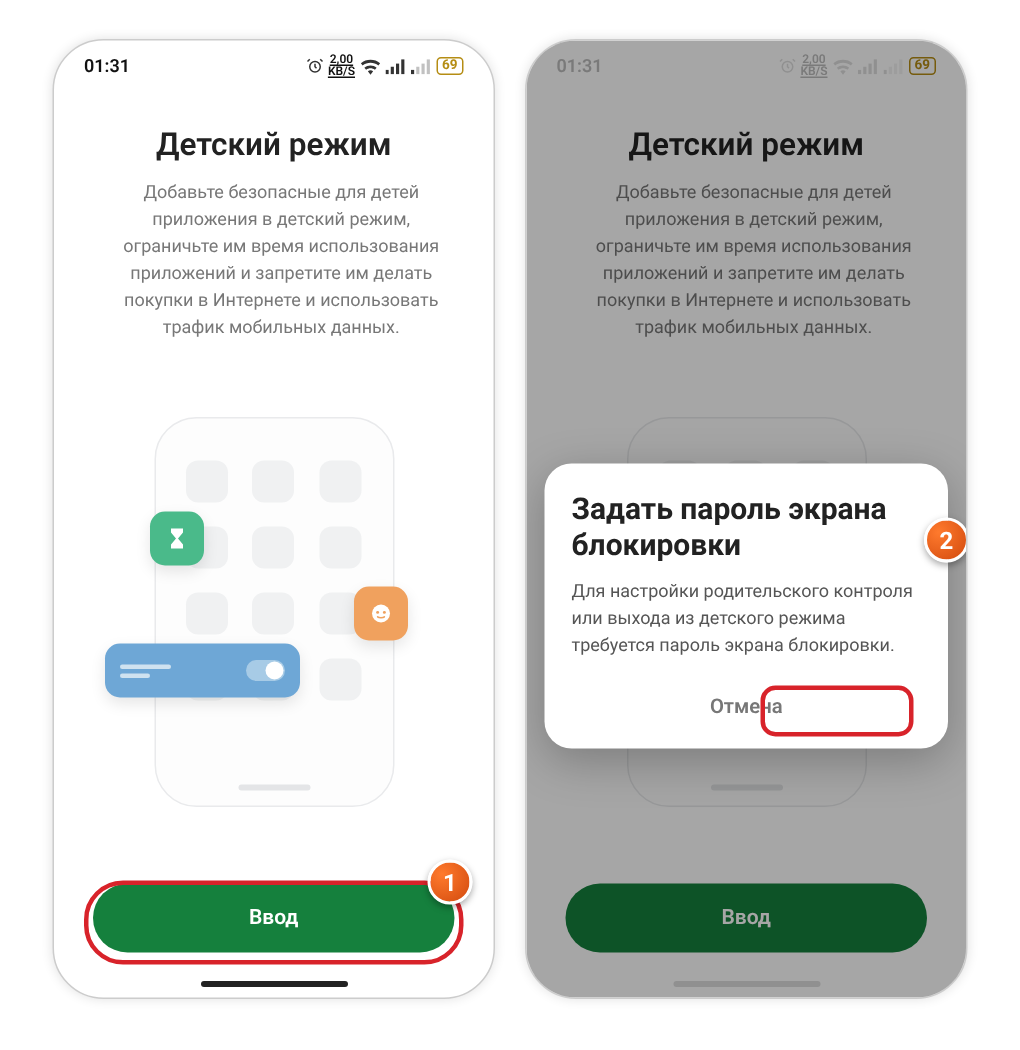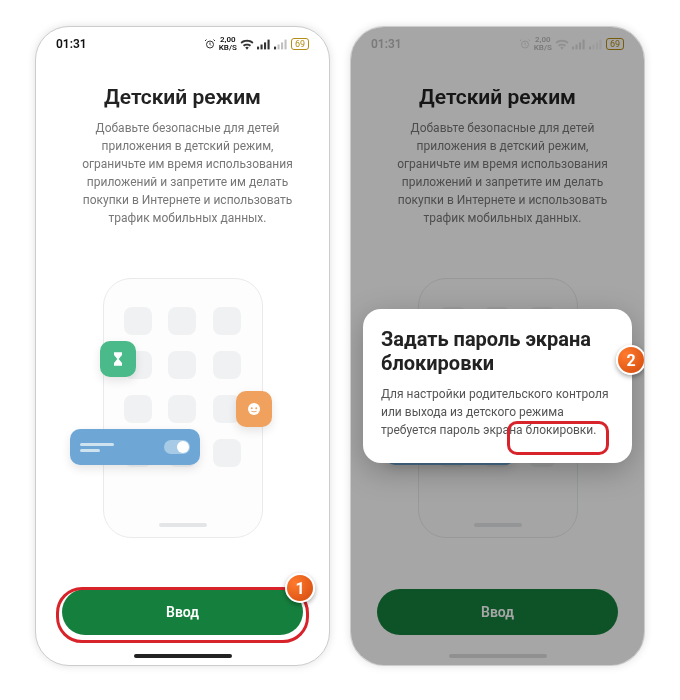--- a/index.html
+++ b/index.html
@@ -25,22 +25,22 @@
     .layer-base { position: relative; z-index: 1; height: 100%; display: flex; flex-direction: column; }
 
     
     .status-bar {
       position: relative; height: 34px;
       display: flex; align-items: center; justify-content: space-between;
       padding: 0 20px; font-size: 12px; font-weight: 600; color: #111;
     }
     .status-right { display: flex; align-items: center; gap: 3px; }
     .status-right svg { display: block; }
-    .battery { display:inline-flex;align-items:center;border:1px solid #b58d14;border-radius:3px;padding:0 3px;font-size:9px;color:#b58d14;font-weight:400;}
-    .speed { font-size:8px; line-height:8px; text-align:center; }
+    .battery { display:inline-flex;align-items:center;border:1px solid #b58d14;border-radius:3px;padding:0 3px;font-size:9px;color:#b58d14;font-weight:700;}
+    .speed { font-size:8px; line-height:8px; text-align:center;text-decoration:underline; }
 
     .page-title { text-align:center; font-size:21px; font-weight:600; color:#222; margin-top:24px; }
     .description { text-align:center; font-size:12px; color:#777; padding:10px 24px 0; line-height:1.5;margin-left:10px; }
 
     
     .illust { flex:1; display:flex; align-items:center; justify-content:center; }
     .mock-device {
       position:relative; width:160px; height:260px;
       border:1.5px solid #e9eaec; border-radius:28px;
       background:#fdfdfd; padding:28px 20px;
@@ -256,17 +256,18 @@
     </div>
 
     <div class="enter-btn">Ввод</div>
     <div class="home-indicator" style="background:#ddd"></div>
   </div>
 
   <div class="dialog">
     <div class="dialog-title">Задать пароль экрана блокировки</div>
     <div class="dialog-body">Для настройки родительского контроля или выхода из детского режима требуется пароль экрана блокировки.</div>
     <div class="dialog-actions">
+      <div class="dlg-btn dlg-cancel">Отмена</div>
     </div>
     <div class="ring2"></div>
   </div>
   <div class="step-badge badge2">2</div>
 </div>
 
 </body></html>

